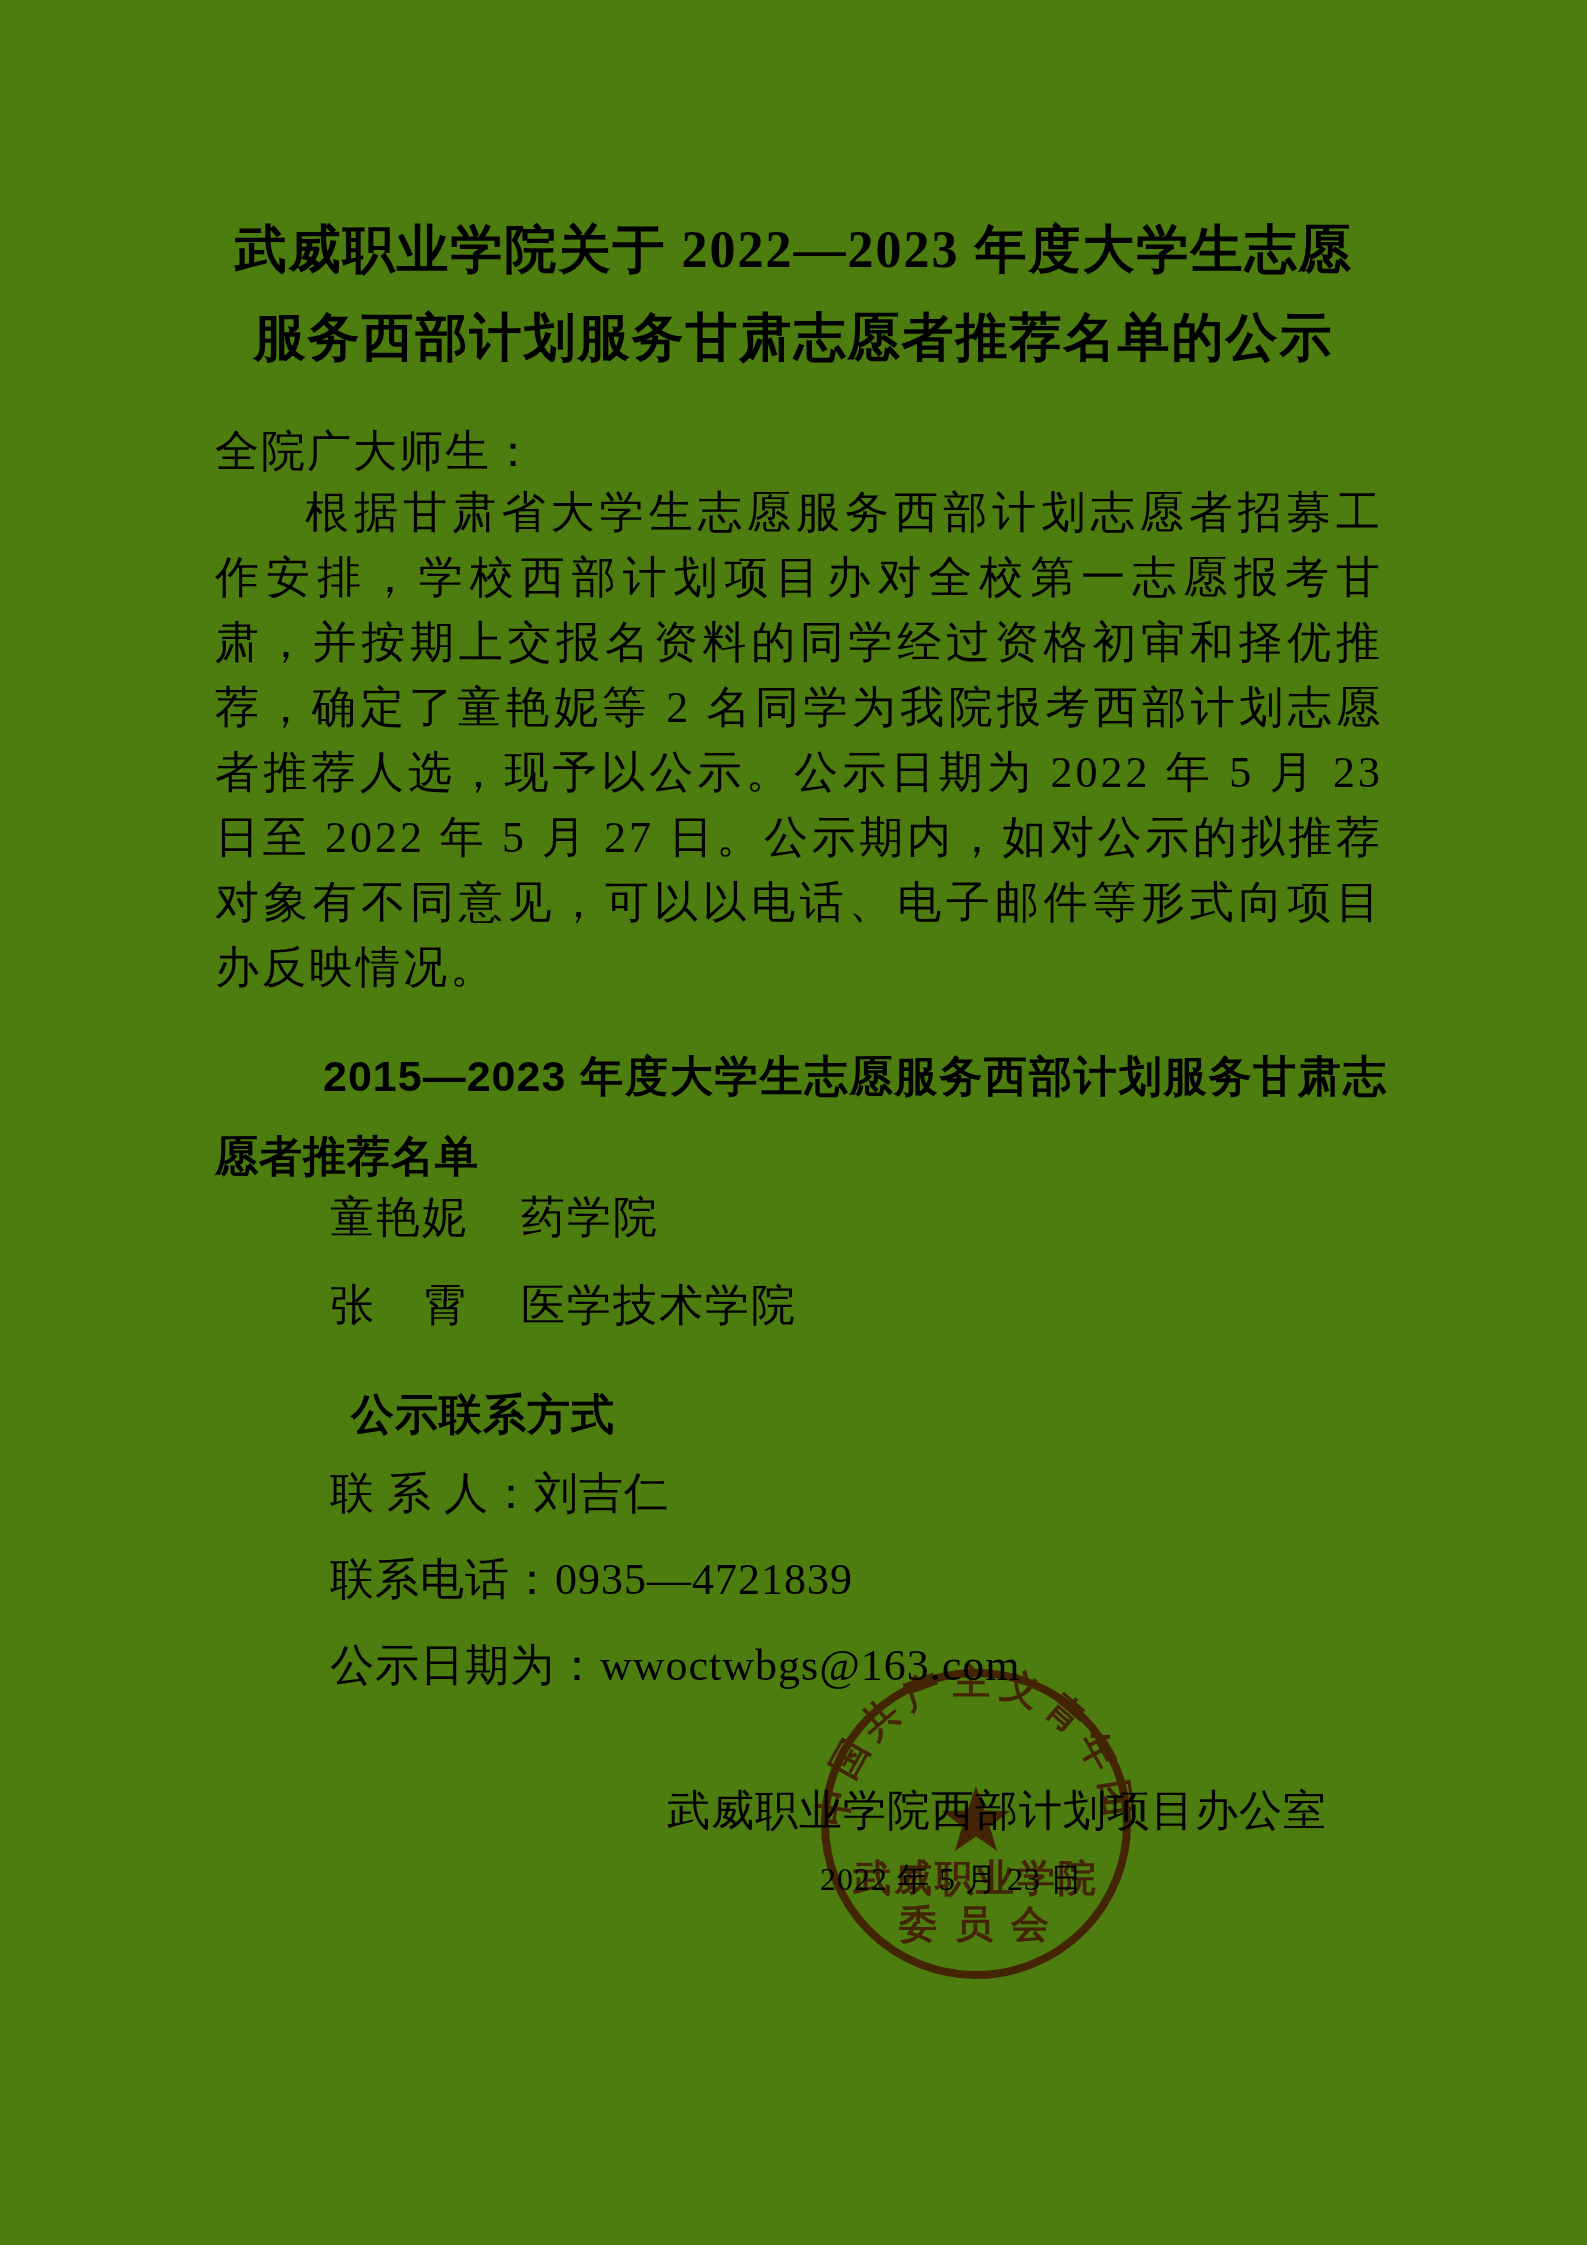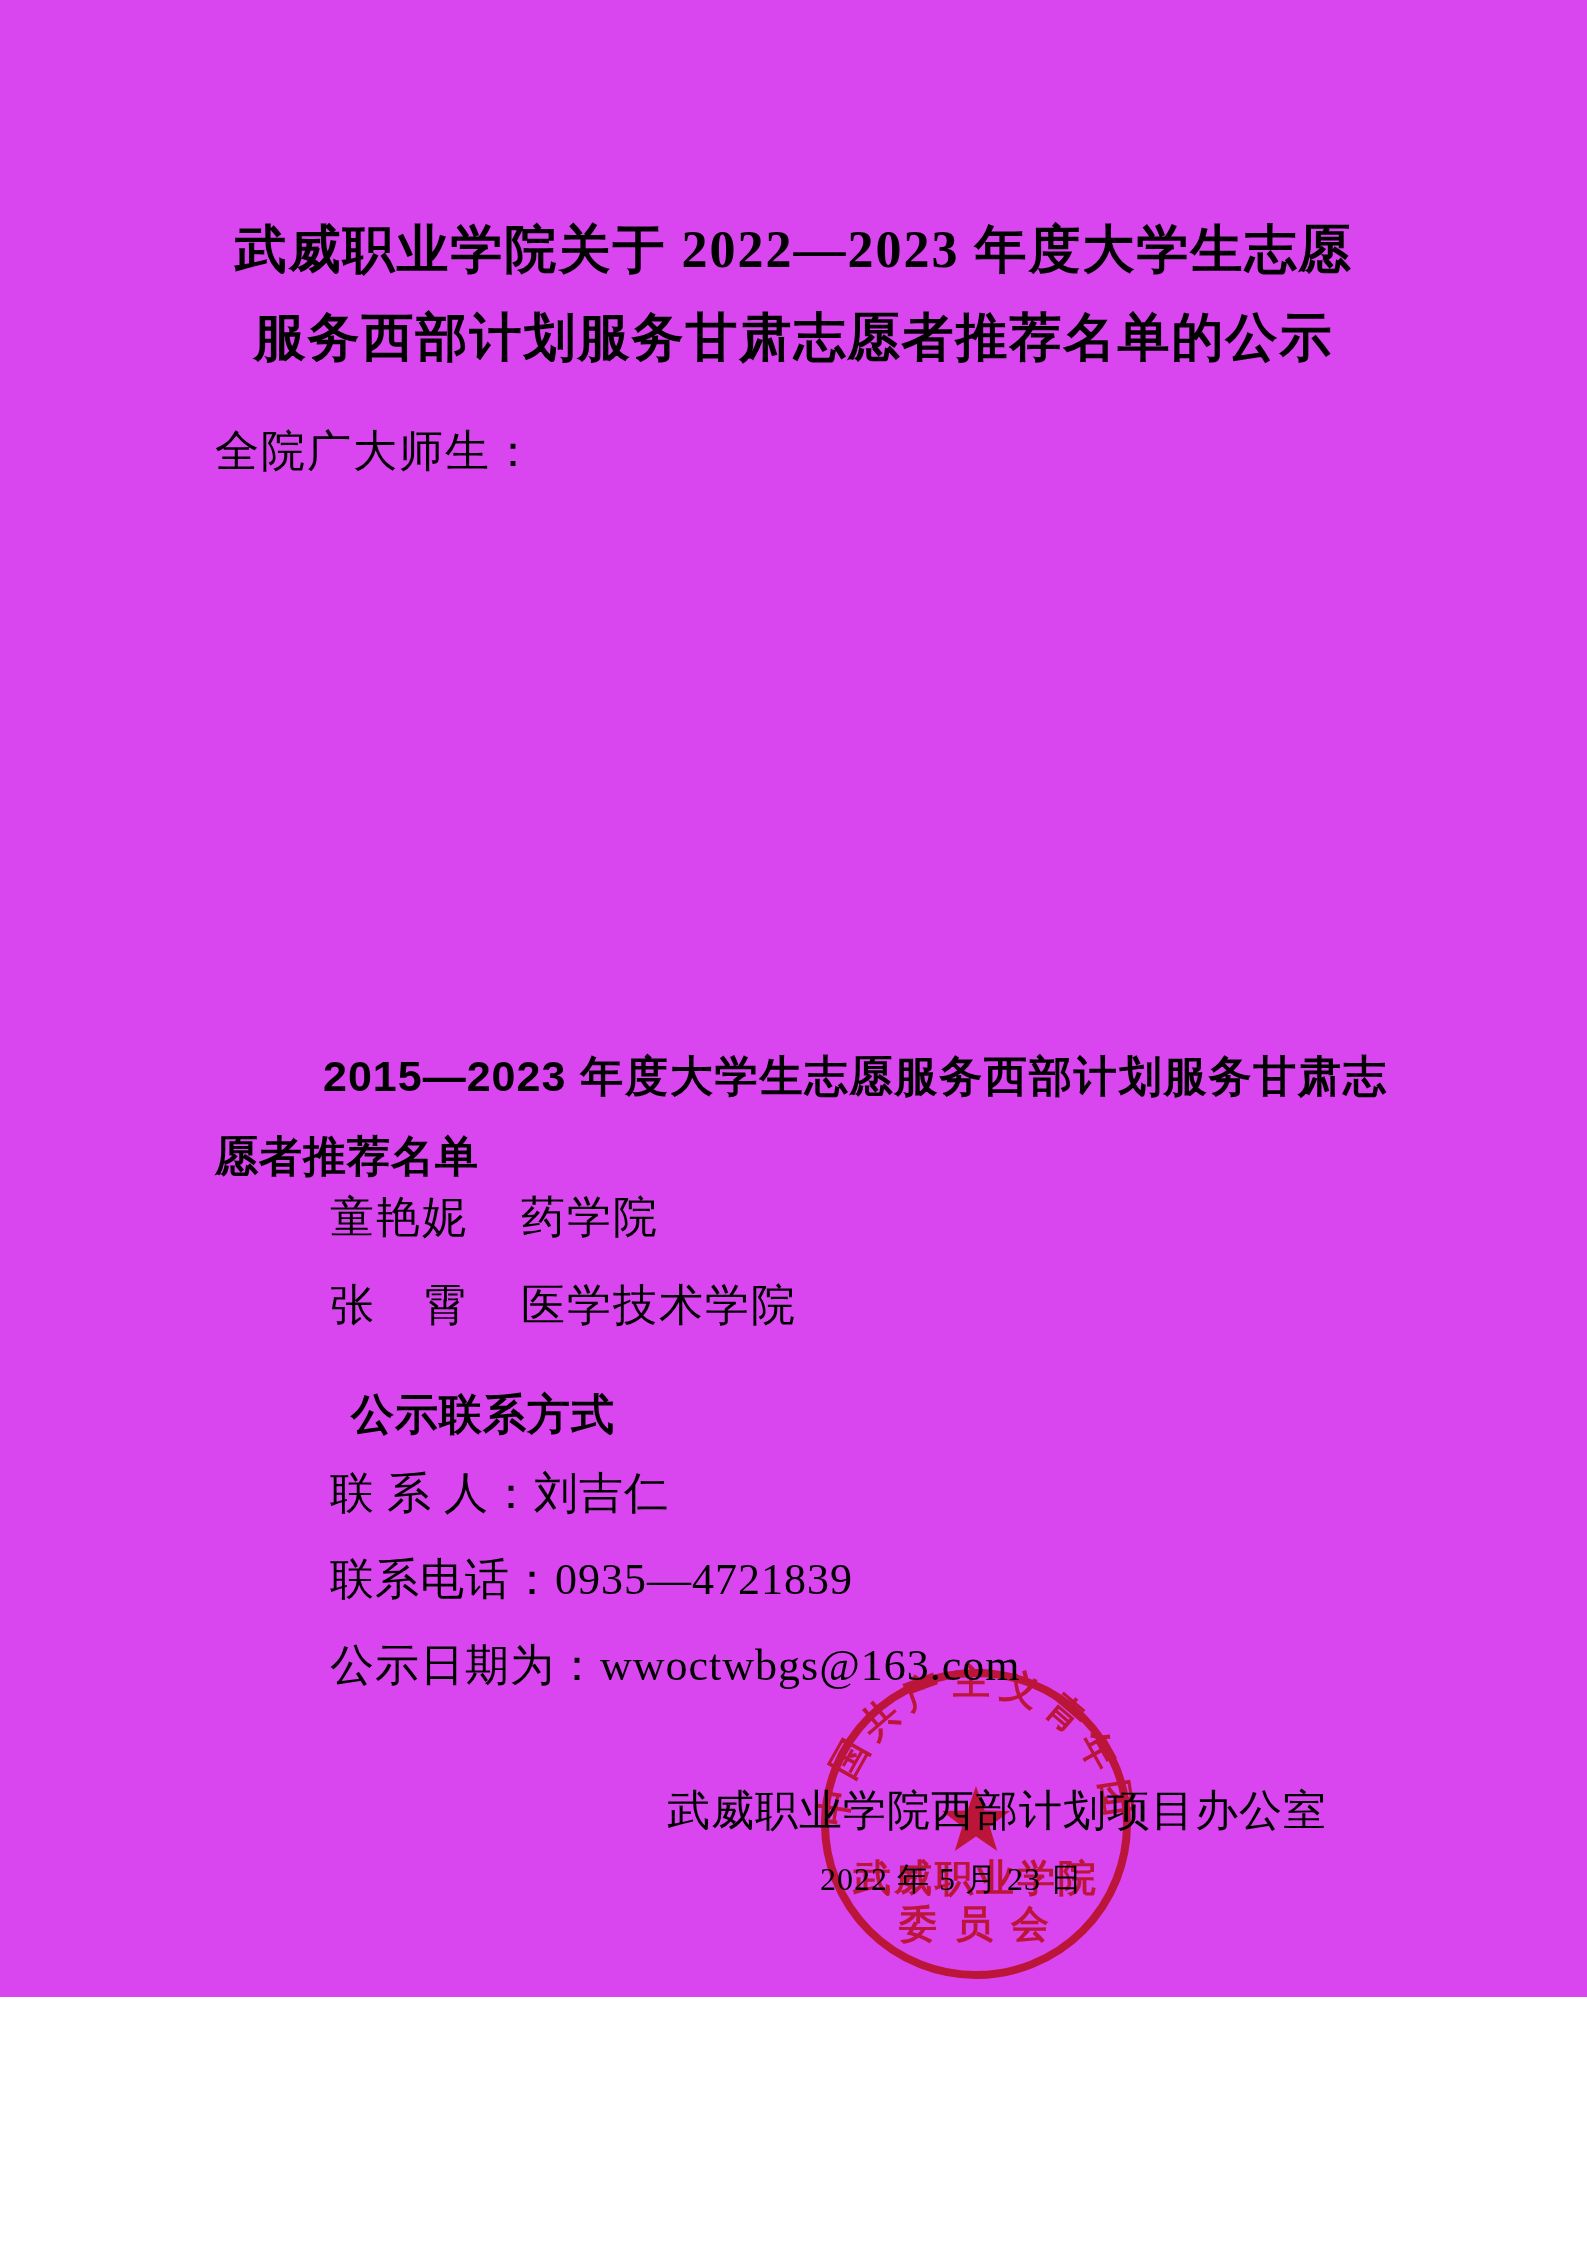--- a/index.html
+++ b/index.html
@@ -1,20 +1,20 @@
 <!DOCTYPE html>
 <html><head>
 <meta charset="utf-8">
 <style>
   html, body { margin: 0; padding: 0; background: #ffffff; }
   #page {
     position: relative;
     width: 1587px;
-    height: 1997px;
-    background: #d946ef;
+    height: 2245px;
+    background: #4d7c0f;
     color: #000000;
     font-family: "Liberation Serif", "DejaVu Serif", serif;
     overflow: hidden;
   }
   .title {
     position: absolute;
     top: 206px;
     left: 0;
     width: 100%;
     text-align: center;
@@ -120,20 +120,21 @@
 
 <div id="page">
 
   <div class="title">
     <div>武威职业学院关于 2022—2023 年度大学生志愿</div>
     <div>服务西部计划服务甘肃志愿者推荐名单的公示</div>
   </div>
 
   <div class="salutation">全院广大师生：</div>
 
+  <div class="body-par">根据甘肃省大学生志愿服务西部计划志愿者招募工作安排，学校西部计划项目办对全校第一志愿报考甘肃，并按期上交报名资料的同学经过资格初审和择优推荐，确定了童艳妮等 2 名同学为我院报考西部计划志愿者推荐人选，现予以公示。公示日期为 2022 年 5 月 23 日至 2022 年 5 月 27 日。公示期内，如对公示的拟推荐对象有不同意见，可以以电话、电子邮件等形式向项目办反映情况。</div>
 
   <div class="list-heading">2015—2023 年度大学生志愿服务西部计划服务甘肃志愿者推荐名单</div>
 
   <div class="nominee-row row-1">
     <span class="name">童艳妮</span>
     <span class="college">药学院</span>
   </div>
   <div class="nominee-row row-2">
     <span class="name">张　霄</span>
     <span class="college">医学技术学院</span>

